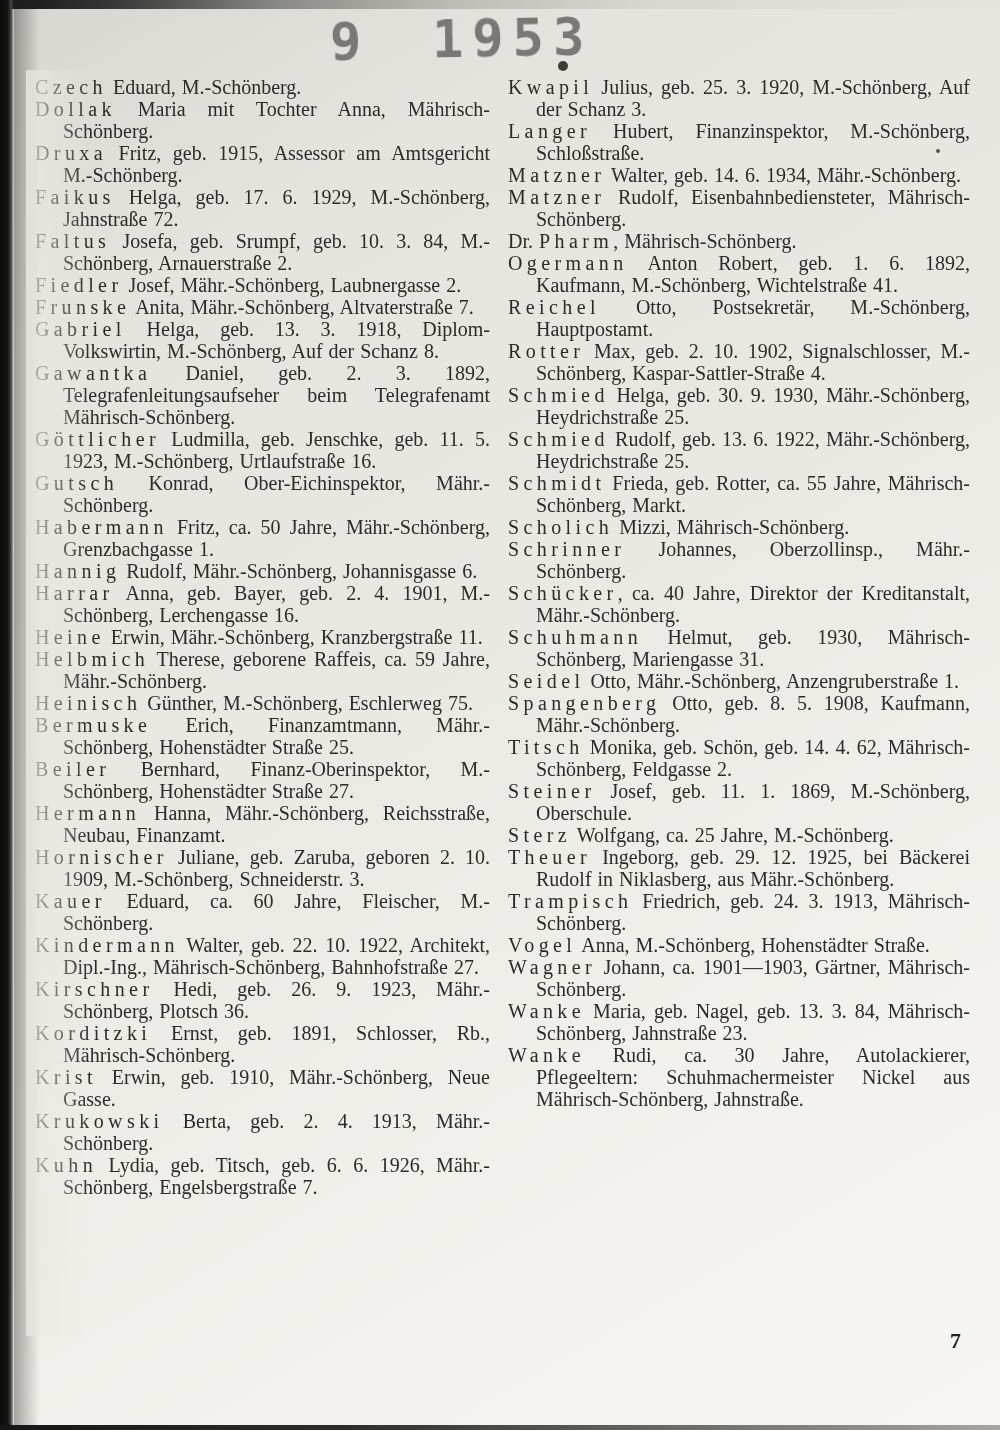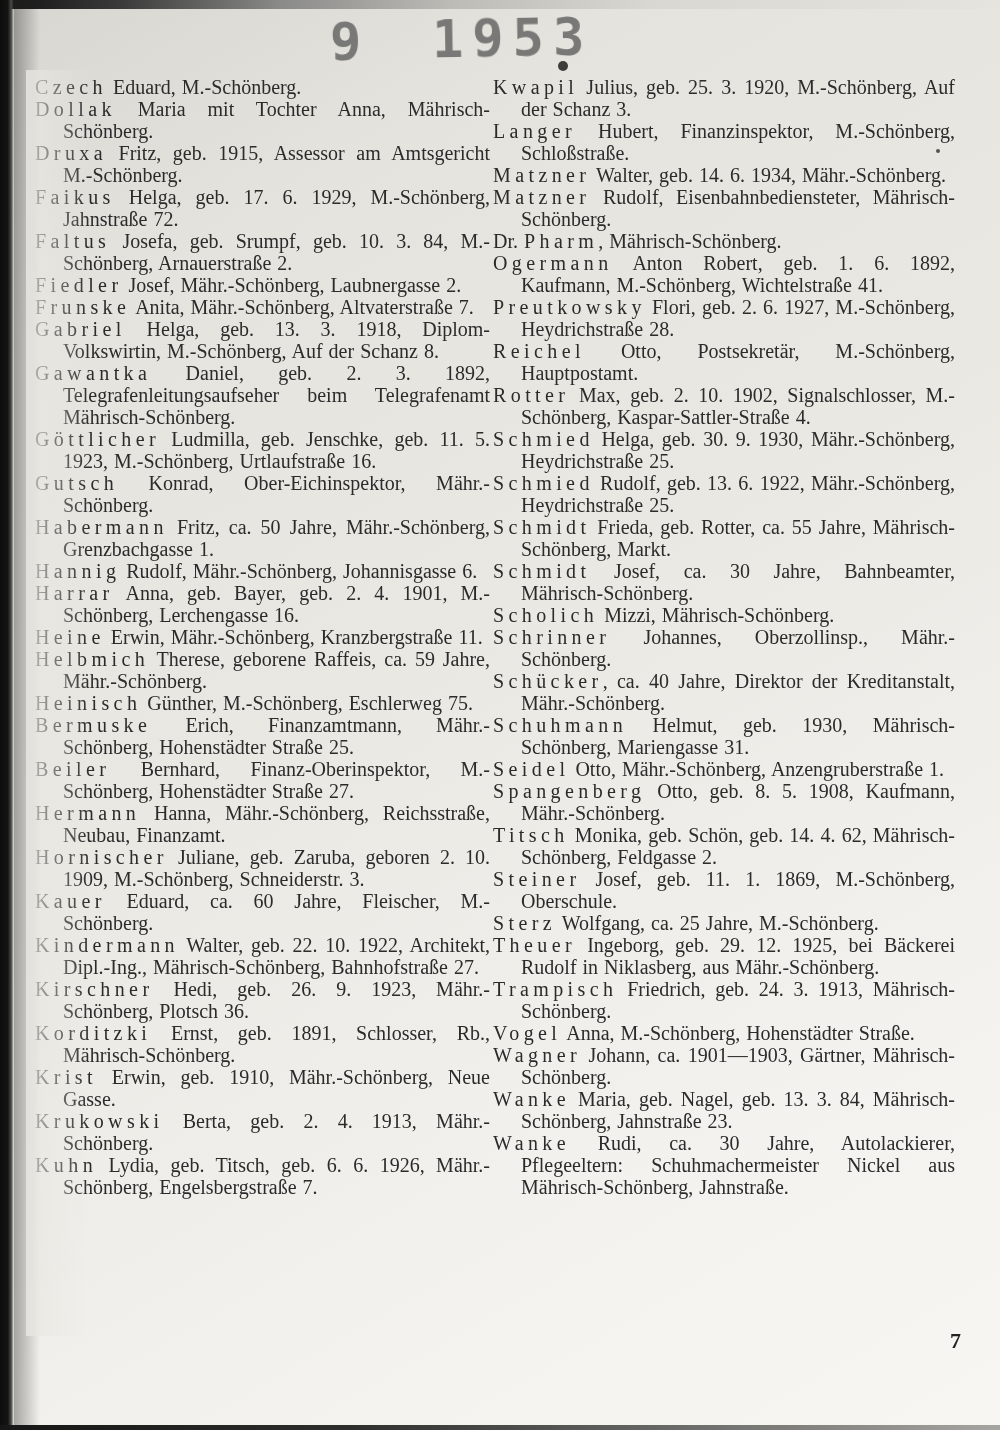--- a/index.html
+++ b/index.html
@@ -33,21 +33,21 @@
   .stamp-number{left:330px;top:12px;font-size:52px;letter-spacing:2px;}
   .stamp-year{left:432px;top:8px;font-size:52px;letter-spacing:9px;}
   .stamp-dot{position:absolute;left:558px;top:61px;width:10px;height:10px;border-radius:50%;
     background:#3c3c3a;filter:blur(0.5px);}
   .speck{position:absolute;left:936px;top:149px;width:4px;height:4px;border-radius:50%;
     background:#55534f;}
 
   
   .col{position:absolute;top:76px;font-size:20px;line-height:22px;}
   .col-left{left:35px;width:455px;}
-  .col-right{left:493px;width:462px;}
+  .col-right{left:508px;width:462px;}
   .entry{margin:0;padding-left:28px;text-indent:-28px;text-align:justify;word-spacing:1px;}
   .nm{letter-spacing:0.22em;}
 
   
   .fade-overlay{position:absolute;left:26px;top:70px;width:64px;height:1266px;pointer-events:none;
     background:linear-gradient(to right,rgba(233,231,226,0.85) 0%,rgba(233,231,226,0.45) 40%,rgba(233,231,226,0) 100%);}
 
   .page-number{position:absolute;left:950px;top:1328px;font-size:22px;font-weight:bold;color:#232323;}
 </style>
 </head>
@@ -97,27 +97,25 @@
       <p class="entry"><span class="nm">Krukowski</span> Berta, geb. 2. 4. 1913, Mähr.-Schönberg.</p>
       <p class="entry"><span class="nm">Kuhn</span> Lydia, geb. Titsch, geb. 6. 6. 1926, Mähr.-Schönberg, Engelsbergstraße 7.</p>
     </div>
   <div class="col col-right" id="col-right">
       <p class="entry"><span class="nm">Kwapil</span> Julius, geb. 25. 3. 1920, M.-Schönberg, Auf der Schanz 3.</p>
       <p class="entry"><span class="nm">Langer</span> Hubert, Finanzinspektor, M.-Schönberg, Schloßstraße.</p>
       <p class="entry"><span class="nm">Matzner</span> Walter, geb. 14. 6. 1934, Mähr.-Schönberg.</p>
       <p class="entry"><span class="nm">Matzner</span> Rudolf, Eisenbahnbediensteter, Mährisch-Schönberg.</p>
       <p class="entry">Dr. <span class="nm">Pharm</span>, Mährisch-Schönberg.</p>
       <p class="entry"><span class="nm">Ogermann</span> Anton Robert, geb. 1. 6. 1892, Kaufmann, M.-Schönberg, Wichtelstraße 41.</p>
-      <p class="entry"><span class="nm">Preutkowsky</span> Flori, geb. 2. 6. 1927, M.-Schönberg, Heydrichstraße 28.</p>
       <p class="entry"><span class="nm">Reichel</span> Otto, Postsekretär, M.-Schönberg, Hauptpostamt.</p>
       <p class="entry"><span class="nm">Rotter</span> Max, geb. 2. 10. 1902, Signalschlosser, M.-Schönberg, Kaspar-Sattler-Straße 4.</p>
       <p class="entry"><span class="nm">Schmied</span> Helga, geb. 30. 9. 1930, Mähr.-Schönberg, Heydrichstraße 25.</p>
       <p class="entry"><span class="nm">Schmied</span> Rudolf, geb. 13. 6. 1922, Mähr.-Schönberg, Heydrichstraße 25.</p>
       <p class="entry"><span class="nm">Schmidt</span> Frieda, geb. Rotter, ca. 55 Jahre, Mährisch-Schönberg, Markt.</p>
-      <p class="entry"><span class="nm">Schmidt</span> Josef, ca. 30 Jahre, Bahnbeamter, Mährisch-Schönberg.</p>
       <p class="entry"><span class="nm">Scholich</span> Mizzi, Mährisch-Schönberg.</p>
       <p class="entry"><span class="nm">Schrinner</span> Johannes, Oberzollinsp., Mähr.-Schönberg.</p>
       <p class="entry"><span class="nm">Schücker</span>, ca. 40 Jahre, Direktor der Kreditanstalt, Mähr.-Schönberg.</p>
       <p class="entry"><span class="nm">Schuhmann</span> Helmut, geb. 1930, Mährisch-Schönberg, Mariengasse 31.</p>
       <p class="entry"><span class="nm">Seidel</span> Otto, Mähr.-Schönberg, Anzengruberstraße 1.</p>
       <p class="entry"><span class="nm">Spangenberg</span> Otto, geb. 8. 5. 1908, Kaufmann, Mähr.-Schönberg.</p>
       <p class="entry"><span class="nm">Titsch</span> Monika, geb. Schön, geb. 14. 4. 62, Mährisch-Schönberg, Feldgasse 2.</p>
       <p class="entry"><span class="nm">Steiner</span> Josef, geb. 11. 1. 1869, M.-Schönberg, Oberschule.</p>
       <p class="entry"><span class="nm">Sterz</span> Wolfgang, ca. 25 Jahre, M.-Schönberg.</p>
       <p class="entry"><span class="nm">Theuer</span> Ingeborg, geb. 29. 12. 1925, bei Bäckerei Rudolf in Niklasberg, aus Mähr.-Schönberg.</p>

